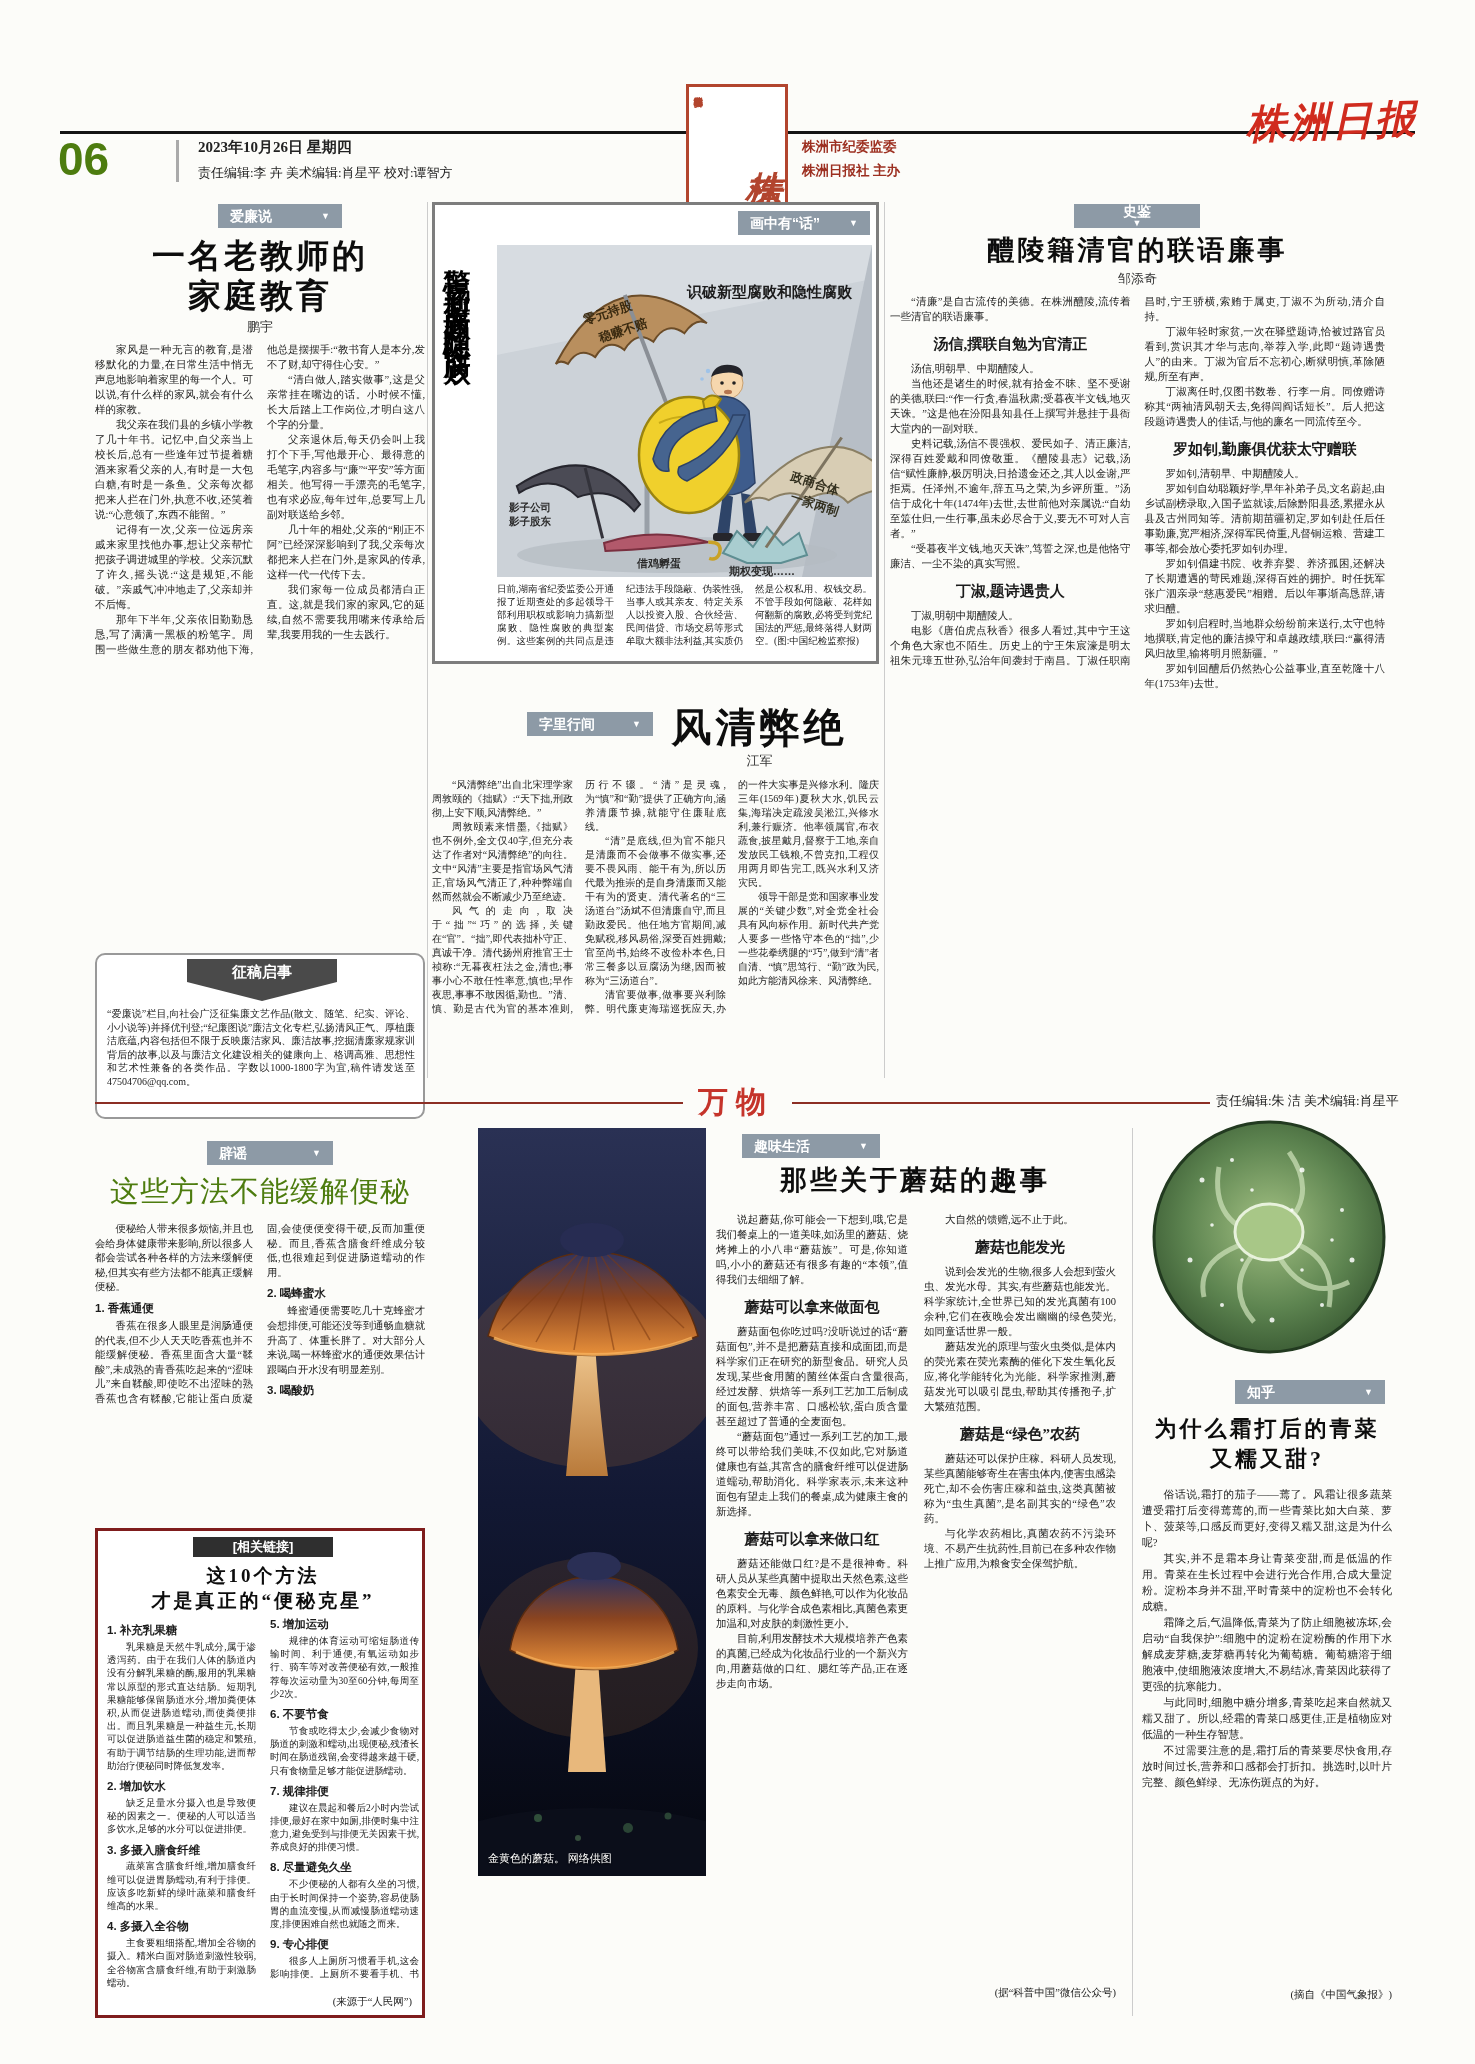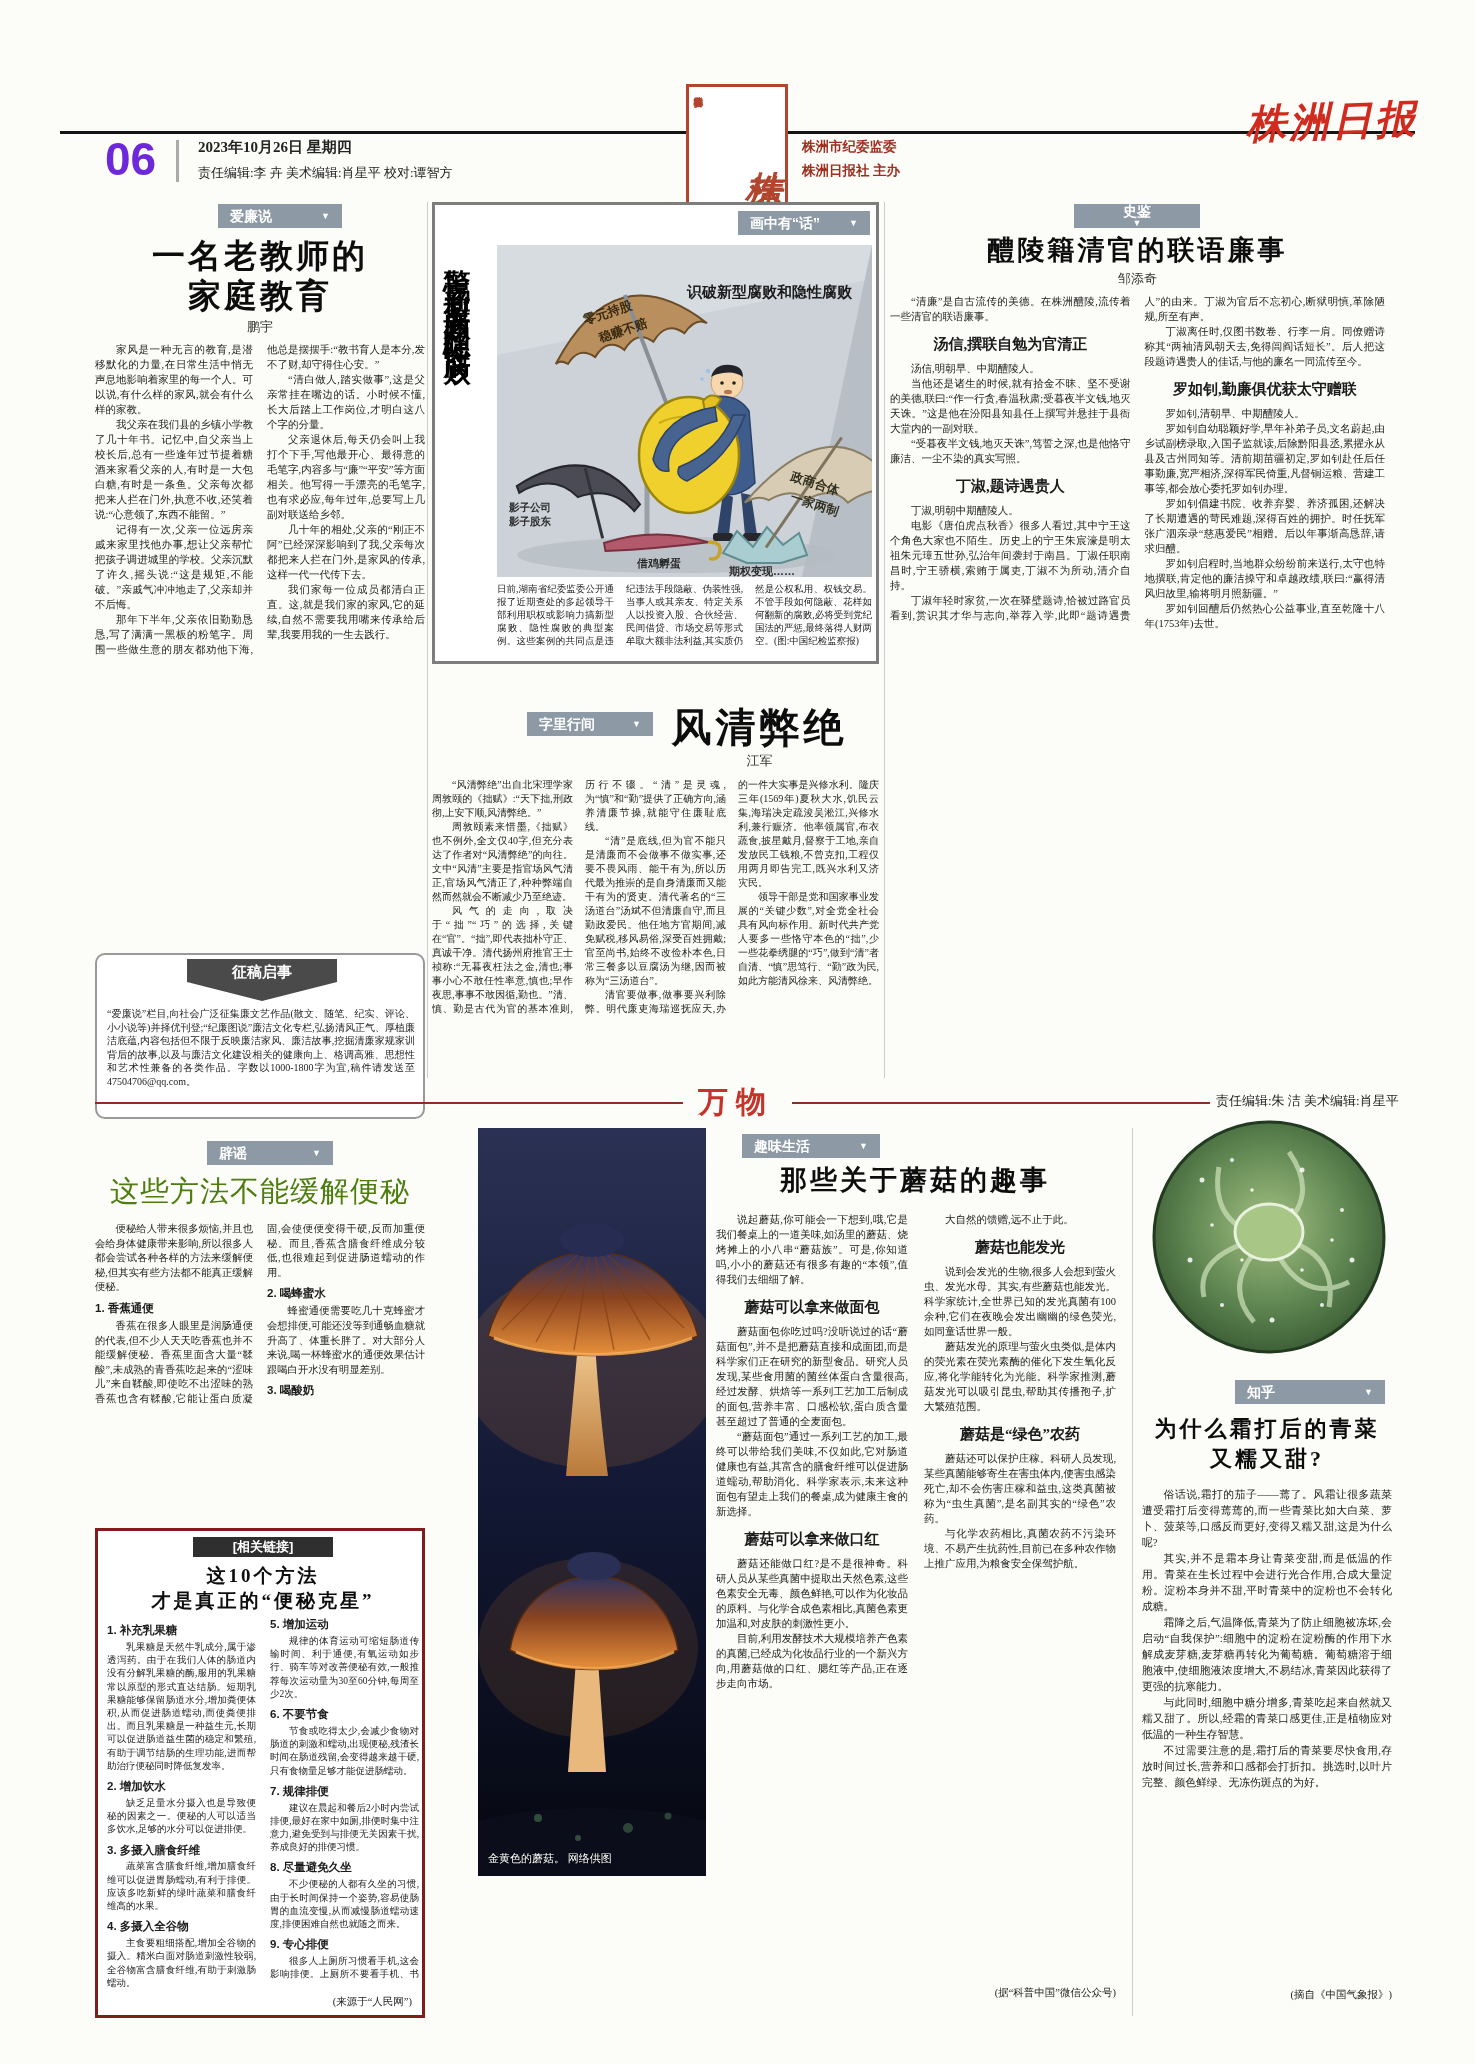--- a/index.html
+++ b/index.html
@@ -1,21 +1,21 @@
 <!DOCTYPE html>
 <html><head>
 <meta charset="utf-8">
 <style>
   html,body{margin:0;padding:0;background:#e8e8e4;}
   #page{position:relative;width:1475px;height:2064px;margin:0 auto;background:#fcfcf9;
         font-family:"Liberation Serif","DejaVu Serif",serif;color:#1b1b1b;overflow:hidden;}
   .abs{position:absolute;}
   
   .hrule{background:#141414;height:3px;}
-  .pageno{font:900 46px/1 "Liberation Sans","DejaVu Sans",sans-serif;color:#6d28d9;margin-left:47px;}
+  .pageno{font:900 46px/1 "Liberation Sans","DejaVu Sans",sans-serif;color:#4d7c0f;}
   .vbar{width:3px;background:#aaa;}
   .date{font:600 15px/1 "Liberation Serif",serif;color:#222;}
   .editline{font:13px/1 "Liberation Serif",serif;color:#222;}
   .seal{box-sizing:border-box;border:3px solid #b2452e;background:#fff;display:flex;padding:3px 4px;gap:3px;}
   .seal-small{writing-mode:vertical-rl;font-size:9px;line-height:1.15;color:#b2452e;font-weight:bold;}
   .seal-big{flex:1;writing-mode:vertical-rl;text-align:center;font:italic 900 36px/1 "Liberation Serif",serif;color:#b2452e;letter-spacing:4px;}
   .brush{background:#b2452e;height:7px;border-radius:4px;transform:rotate(-1.5deg);}
   .orgline{font:bold 13.5px/1 "Liberation Serif",serif;color:#9c2f20;}
   .masthead{font:italic 900 40px/1 "Liberation Serif",serif;color:#d02b1e;letter-spacing:3px;transform:rotate(-2deg);}
   
@@ -192,20 +192,21 @@
     <span>史鉴</span>
     <span class="tri">▼</span>
   </div>
   <div class="abs h-big" style="left:890px;top:232px;width:495px;font-size:27px;">醴陵籍清官的联语廉事</div>
   <div class="abs byline" style="left:890px;top:270px;width:495px;">邹添奇</div>
   <div class="abs bodytext cols2 centered-heads" style="left:890px;top:294px;width:495px;height:784px;">
       <p class="para">“清廉”是自古流传的美德。在株洲醴陵,流传着一些清官的联语廉事。</p>
       <h4 class="subhead">汤信,撰联自勉为官清正</h4>
       <p class="para">汤信,明朝早、中期醴陵人。</p>
       <p class="para">当他还是诸生的时候,就有拾金不昧、坚不受谢的美德,联曰:“作一行贪,春温秋肃;受暮夜半文钱,地灭天诛。”这是他在汾阳县知县任上撰写并悬挂于县衙大堂内的一副对联。</p>
+      <p class="para">史料记载,汤信不畏强权、爱民如子、清正廉洁,深得百姓爱戴和同僚敬重。《醴陵县志》记载,汤信“赋性廉静,极厉明决,日拾遗金还之,其人以金谢,严拒焉。任泽州,不逾年,辞五马之荣,为乡评所重。”汤信于成化十年(1474年)去世,去世前他对亲属说:“自幼至筮仕归,一生行事,虽未必尽合于义,要无不可对人言者。”</p>
       <p class="para">“受暮夜半文钱,地灭天诛”,笃誓之深,也是他恪守廉洁、一尘不染的真实写照。</p>
       <h4 class="subhead">丁淑,题诗遇贵人</h4>
       <p class="para">丁淑,明朝中期醴陵人。</p>
       <p class="para">电影《唐伯虎点秋香》很多人看过,其中宁王这个角色大家也不陌生。历史上的宁王朱宸濠是明太祖朱元璋五世孙,弘治年间袭封于南昌。丁淑任职南昌时,宁王骄横,索贿于属吏,丁淑不为所动,清介自持。</p>
       <p class="para">丁淑年轻时家贫,一次在驿壁题诗,恰被过路官员看到,赏识其才华与志向,举荐入学,此即“题诗遇贵人”的由来。丁淑为官后不忘初心,断狱明慎,革除陋规,所至有声。</p>
       <p class="para">丁淑离任时,仅图书数卷、行李一肩。同僚赠诗称其“两袖清风朝天去,免得闾阎话短长”。后人把这段题诗遇贵人的佳话,与他的廉名一同流传至今。</p>
       <h4 class="subhead">罗如钊,勤廉俱优获太守赠联</h4>
       <p class="para">罗如钊,清朝早、中期醴陵人。</p>
       <p class="para">罗如钊自幼聪颖好学,早年补弟子员,文名蔚起,由乡试副榜录取,入国子监就读,后除黔阳县丞,累擢永从县及古州同知等。清前期苗疆初定,罗如钊赴任后任事勤廉,宽严相济,深得军民倚重,凡督铜运粮、营建工事等,都会放心委托罗如钊办理。</p>
       <p class="para">罗如钊倡建书院、收养弃婴、养济孤困,还解决了长期遭遇的苛民难题,深得百姓的拥护。时任抚军张广泗亲录“慈惠爱民”相赠。后以年事渐高恳辞,请求归醴。</p>

